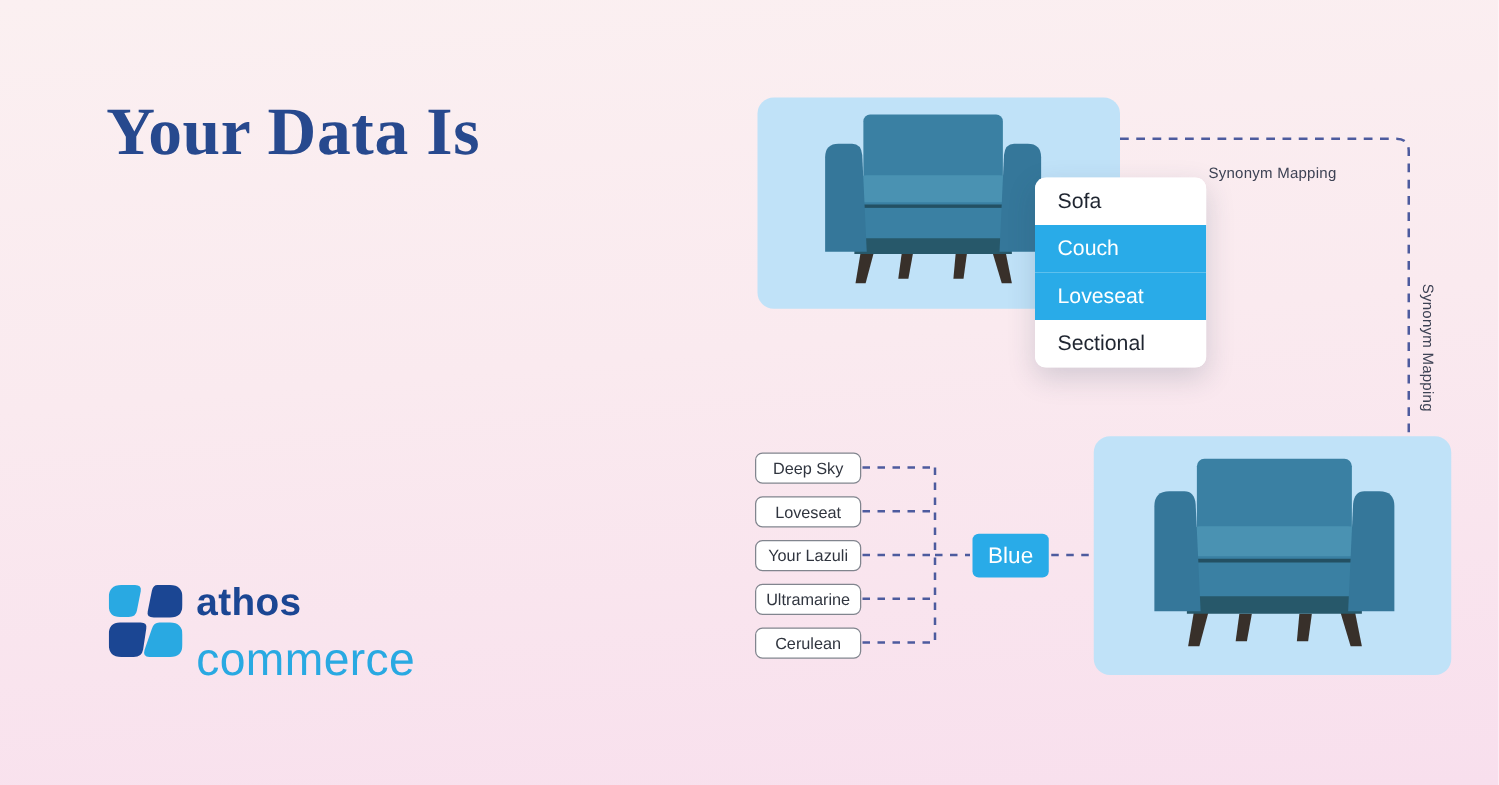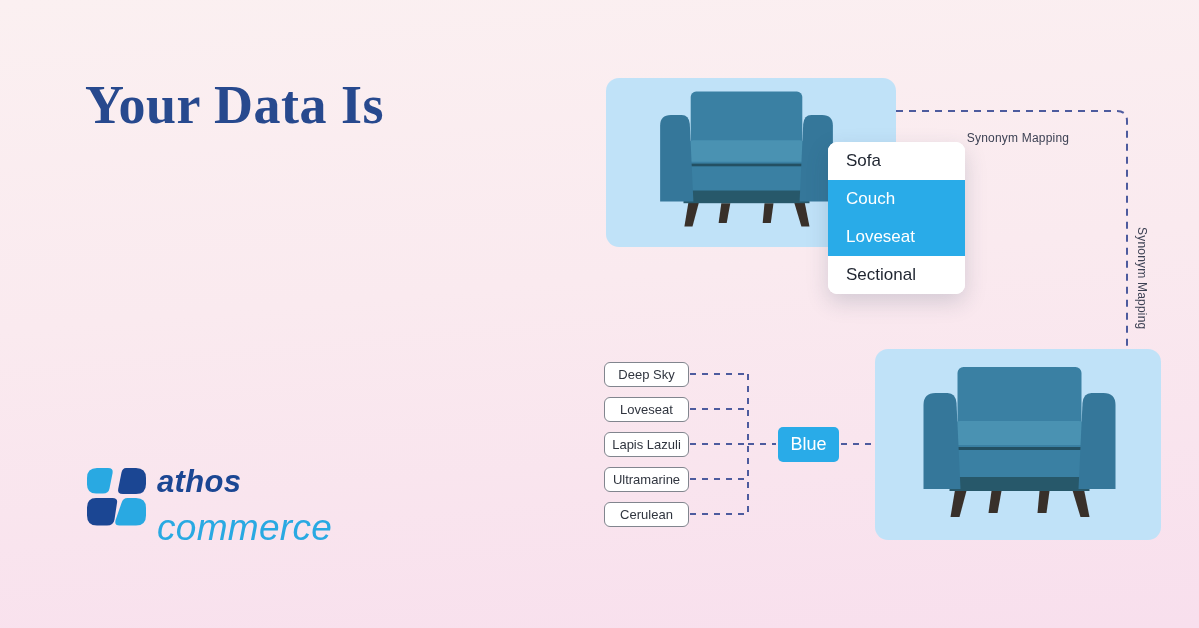--- a/index.html
+++ b/index.html
@@ -65,21 +65,21 @@
   .badge{
     position:absolute;left:778px;top:427px;width:61px;height:35px;
     background:#29abe8;border-radius:5px;color:#ffffff;
     display:flex;align-items:center;justify-content:center;
     font-size:18px;
   }
 
   
   .logo{position:absolute;left:87px;top:468px;display:flex;align-items:flex-start;}
   .logo-mark{width:59px;height:58px;flex:0 0 auto;}
-  .logo-words{margin-left:11px;line-height:1;font-style:italic;}
+  .logo-words{margin-left:11px;line-height:1;}
   .logo-word-top{
     font-size:31px;font-weight:700;color:#1b4693;letter-spacing:.3px;margin-top:-2px;
   }
   .logo-word-bottom{
     font-size:37px;font-weight:400;color:#29a9e2;letter-spacing:.3px;margin-top:12px;
   }
 </style>
 </head>
 <body>
 
@@ -121,21 +121,21 @@
     <path d="M748 374 V514" fill="none" stroke="#4d5b9e" stroke-width="2" stroke-dasharray="6 6"></path>
 
     <path d="M748 444 H776 M841 444 H875" fill="none" stroke="#4d5b9e" stroke-width="2" stroke-dasharray="6 6"></path>
   </svg>
 
   <div class="map-label top">Synonym Mapping</div>
   <div class="map-label side">Synonym Mapping</div>
 
   <div class="chip" style="top:362px">Deep Sky</div>
   <div class="chip" style="top:397px">Loveseat</div>
-  <div class="chip" style="top:432px">Lapis Lazuli</div>
+  <div class="chip" style="top:432px">Your Lazuli</div>
   <div class="chip" style="top:467px">Ultramarine</div>
   <div class="chip" style="top:502px">Cerulean</div>
 
   <div class="badge">Blue</div>
 
   <div class="card card-2">
     <svg class="sofa-2" viewBox="0 0 240 160">
       <polygon points="56,124 68,124 60,154 51,154" fill="#38302a"></polygon>
       <polygon points="92,128 102,128 98,150 89,150" fill="#38302a"></polygon>
       <polygon points="140,128 150,128 147,150 138,150" fill="#38302a"></polygon>

